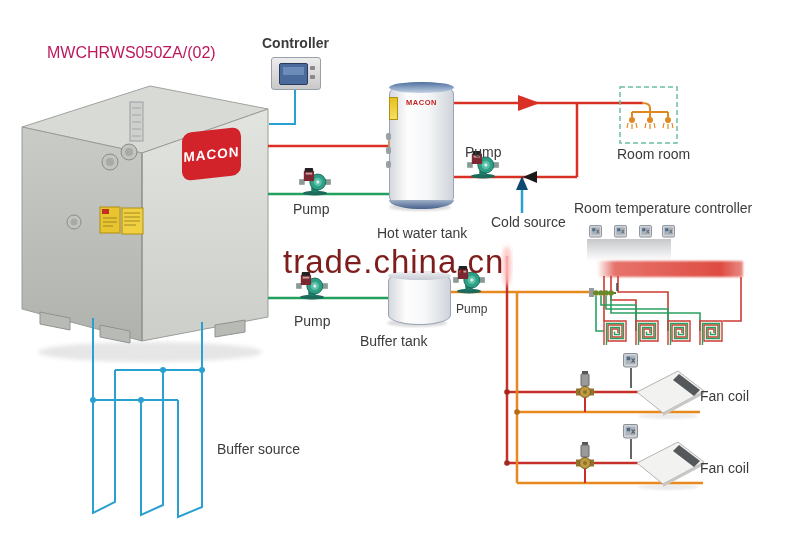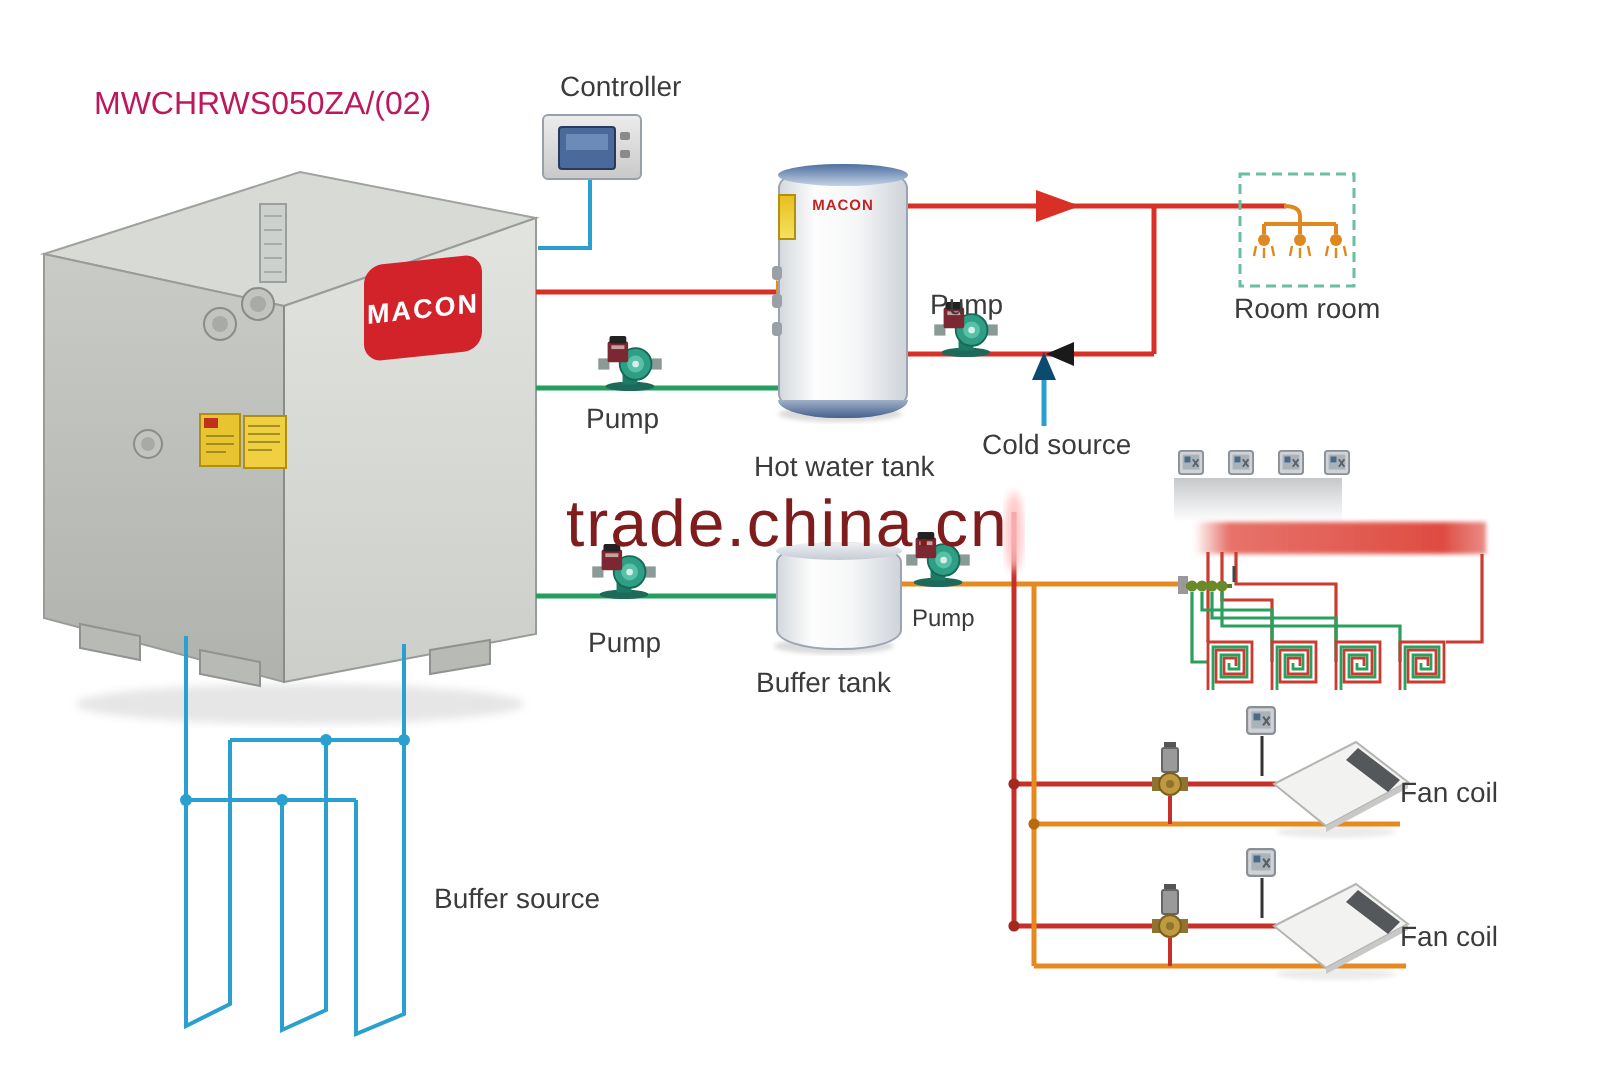--- a/index.html
+++ b/index.html
@@ -276,25 +276,26 @@
     <div id="controller-screen"></div>
     <div class="ctl-btn" style="left:38px;top:8px;"></div>
     <div class="ctl-btn" style="left:38px;top:17px;"></div>
   </div>
 
   <div class="comp" id="macon-logo">MACON</div>
 
   <div id="watermark" style="left:283px;top:243px;">trade.china.cn</div>
 
   <div class="lbl" style="left:47px;top:44px;font-size:16px;color:#be185d;">MWCHRWS050ZA/(02)</div>
-  <div class="lbl" style="left:280px;top:35px;">Controller</div>
+  <div class="lbl" style="left:262px;top:35px;font-weight:bold;">Controller</div>
   <div class="lbl" style="left:293px;top:201px;">Pump</div>
   <div class="lbl" style="left:465px;top:144px;">Pump</div>
   <div class="lbl" style="left:377px;top:214px;margin-top:11px;">Hot water tank</div>
   <div class="lbl" style="left:491px;top:214px;">Cold source</div>
   <div class="lbl" style="left:617px;top:146px;">Room room</div>
+  <div class="lbl" style="left:574px;top:200px;">Room temperature controller</div>
   <div class="lbl" style="left:294px;top:313px;">Pump</div>
   <div class="lbl" style="left:456px;top:302px;font-size:12px;">Pump</div>
-  <div class="lbl" style="left:378px;top:333px;text-align:right;">Buffer tank</div>
+  <div class="lbl" style="left:360px;top:333px;text-align:right;">Buffer tank</div>
   <div class="lbl" style="left:700px;top:388px;">Fan coil</div>
   <div class="lbl" style="left:700px;top:460px;">Fan coil</div>
   <div class="lbl" style="left:217px;top:441px;">Buffer source</div>
 </div>
 
 </body></html>

